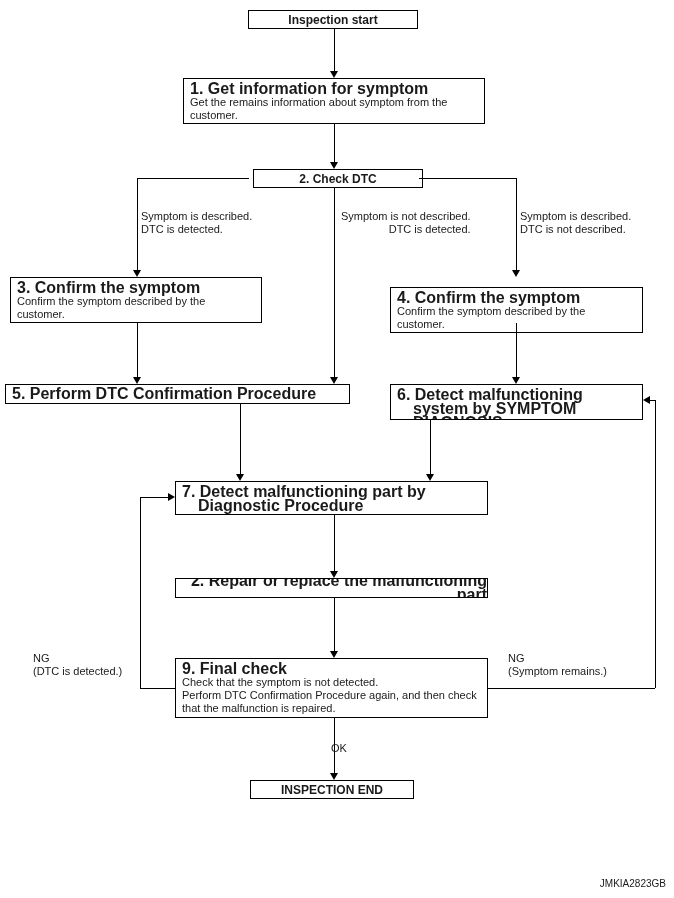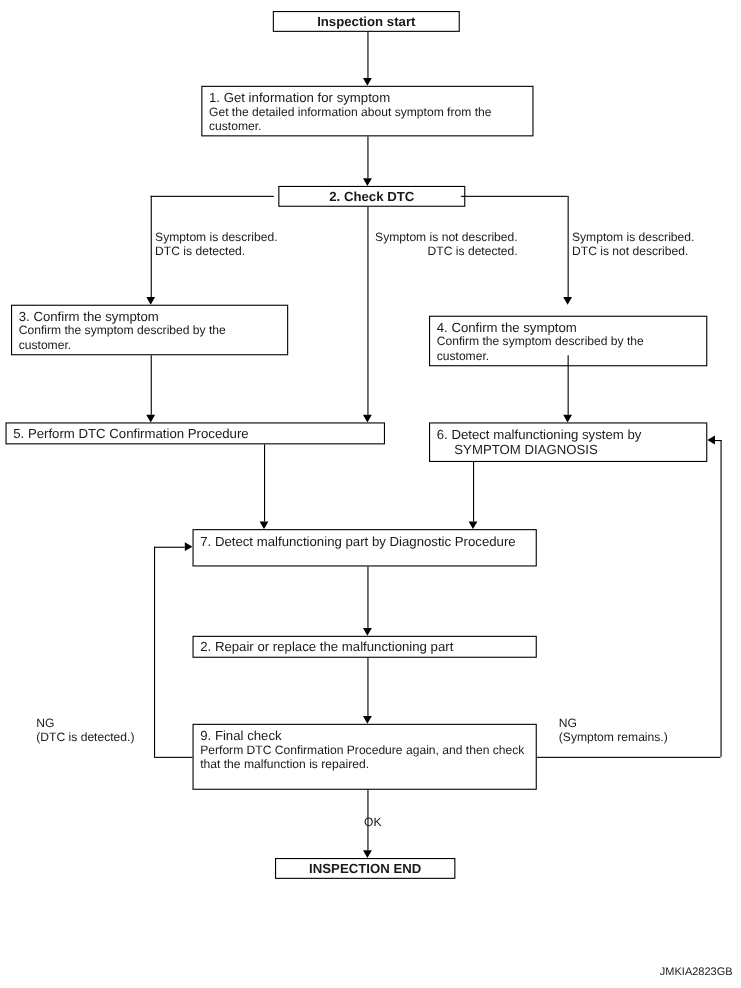--- a/index.html
+++ b/index.html
@@ -7,21 +7,21 @@
     position:relative; width:674px; height:898px; background:#ffffff;
     font-family:"Liberation Sans", sans-serif; color:#1a1a1a;
   }
   .node {
     position:absolute; border:1px solid #000; background:#fff;
     box-sizing:border-box; overflow:hidden;
   }
   .terminal { display:flex; align-items:center; justify-content:center; }
   .terminal .t-label { font-weight:bold; font-size:12px; }
   .pad { padding:3px 6px; }
-  .title { font-weight:normal; font-size:12px; line-height:14px; }
+  .title { font-weight:bold; font-size:16px; line-height:14px; }
   .body { font-size:11px; line-height:13px; }
   .hang { padding-left:16px; text-indent:-16px; }
   .oneline { display:flex; align-items:center; padding-left:6px;text-align:right; }
   .vline { position:absolute; width:1px; background:#000; }
   .hline { position:absolute; height:1px; background:#000; }
   .arr { position:absolute; width:0; height:0; }
   .arr.down { border-left:4px solid transparent; border-right:4px solid transparent; border-top:7px solid #000; }
   .arr.right { border-top:4px solid transparent; border-bottom:4px solid transparent; border-left:7px solid #000; }
   .arr.left  { border-top:4px solid transparent; border-bottom:4px solid transparent; border-right:7px solid #000; }
   .lbl { position:absolute; font-size:11px; line-height:13px; }
@@ -34,21 +34,21 @@
 
   <div class="node terminal" style="left:248px;top:10px;width:170px;height:19px;">
     <span class="t-label">Inspection start</span>
   </div>
 
   <div class="vline" style="left:334px;top:29px;height:42px;"></div>
   <div class="arr down" style="left:330px;top:71px;"></div>
 
   <div class="node pad" style="left:183px;top:78px;width:302px;height:46px;">
     <div class="title">1. Get information for symptom</div>
-    <div class="body">Get the detailed information about symptom from the customer.</div>
+    <div class="body">Get the remains information about symptom from the customer.</div>
   </div>
 
   <div class="vline" style="left:334px;top:124px;height:38px;"></div>
   <div class="arr down" style="left:330px;top:162px;"></div>
 
   <div class="node terminal" style="left:253px;top:169px;width:170px;height:19px;">
     <span class="t-label">2. Check DTC</span>
   </div>
 
   <div class="hline" style="left:137px;top:178px;width:112px;"></div>
@@ -112,20 +112,21 @@
 
   <div class="node oneline" style="left:175px;top:578px;width:313px;height:20px;">
     <span class="title">2. Repair or replace the malfunctioning part</span>
   </div>
 
   <div class="vline" style="left:334px;top:598px;height:53px;"></div>
   <div class="arr down" style="left:330px;top:651px;"></div>
 
   <div class="node pad" style="left:175px;top:658px;width:313px;height:60px;">
     <div class="title">9. Final check</div>
+    <div class="body">Check that the symptom is not detected.</div>
     <div class="body">Perform DTC Confirmation Procedure again, and then check that the malfunction is repaired.</div>
   </div>
 
   <div class="hline" style="left:140px;top:688px;width:35px;"></div>
   <div class="vline" style="left:140px;top:497px;height:191px;"></div>
   <div class="hline" style="left:140px;top:497px;width:28px;"></div>
   <div class="arr right" style="left:168px;top:493px;"></div>
   <div class="lbl" style="left:33px;top:652px;">
     <div>NG</div>
     <div>(DTC is detected.)</div>

